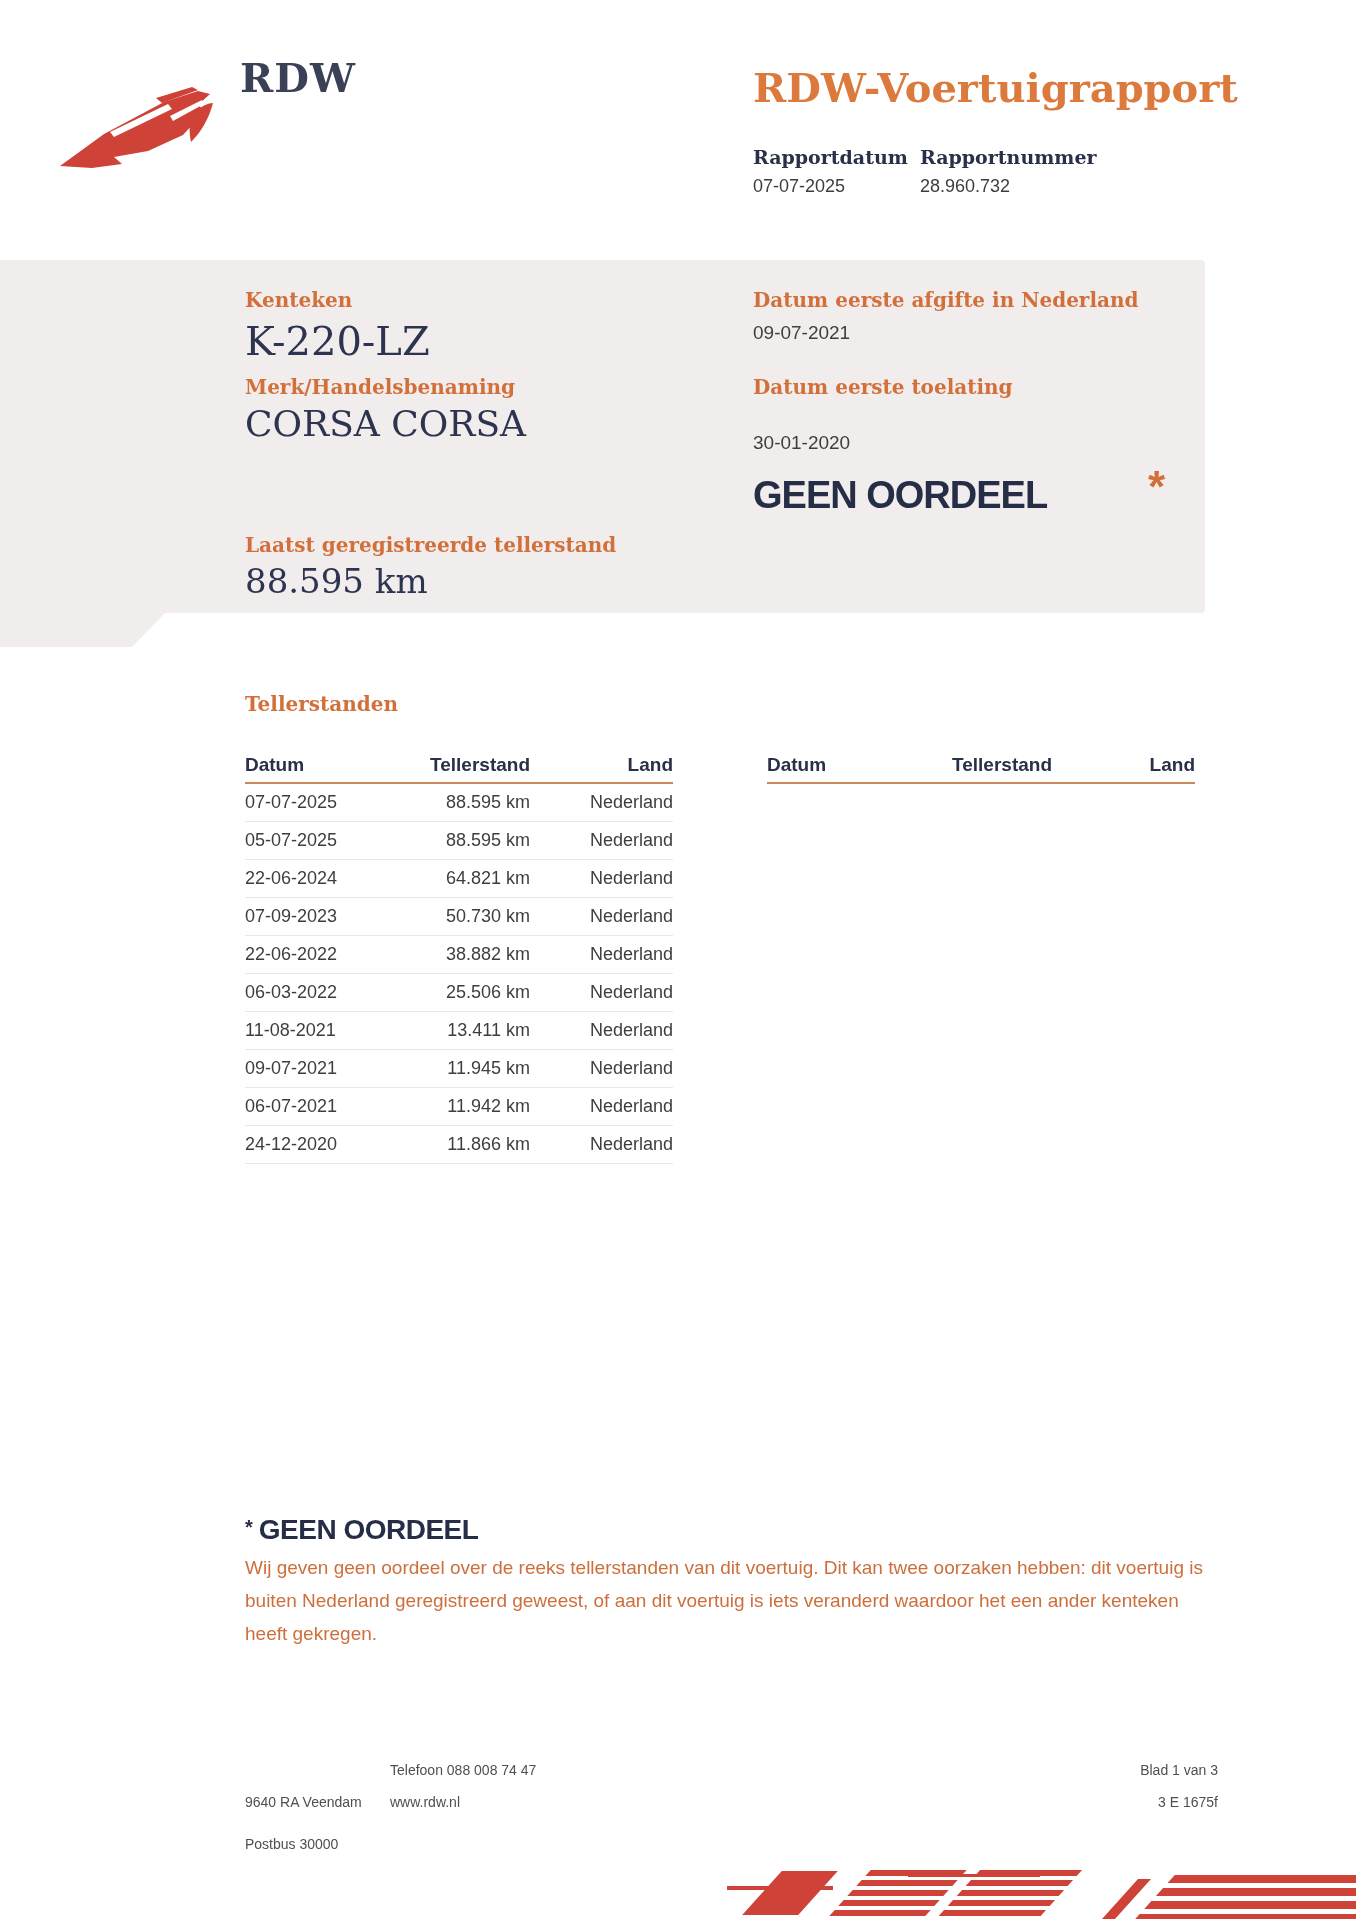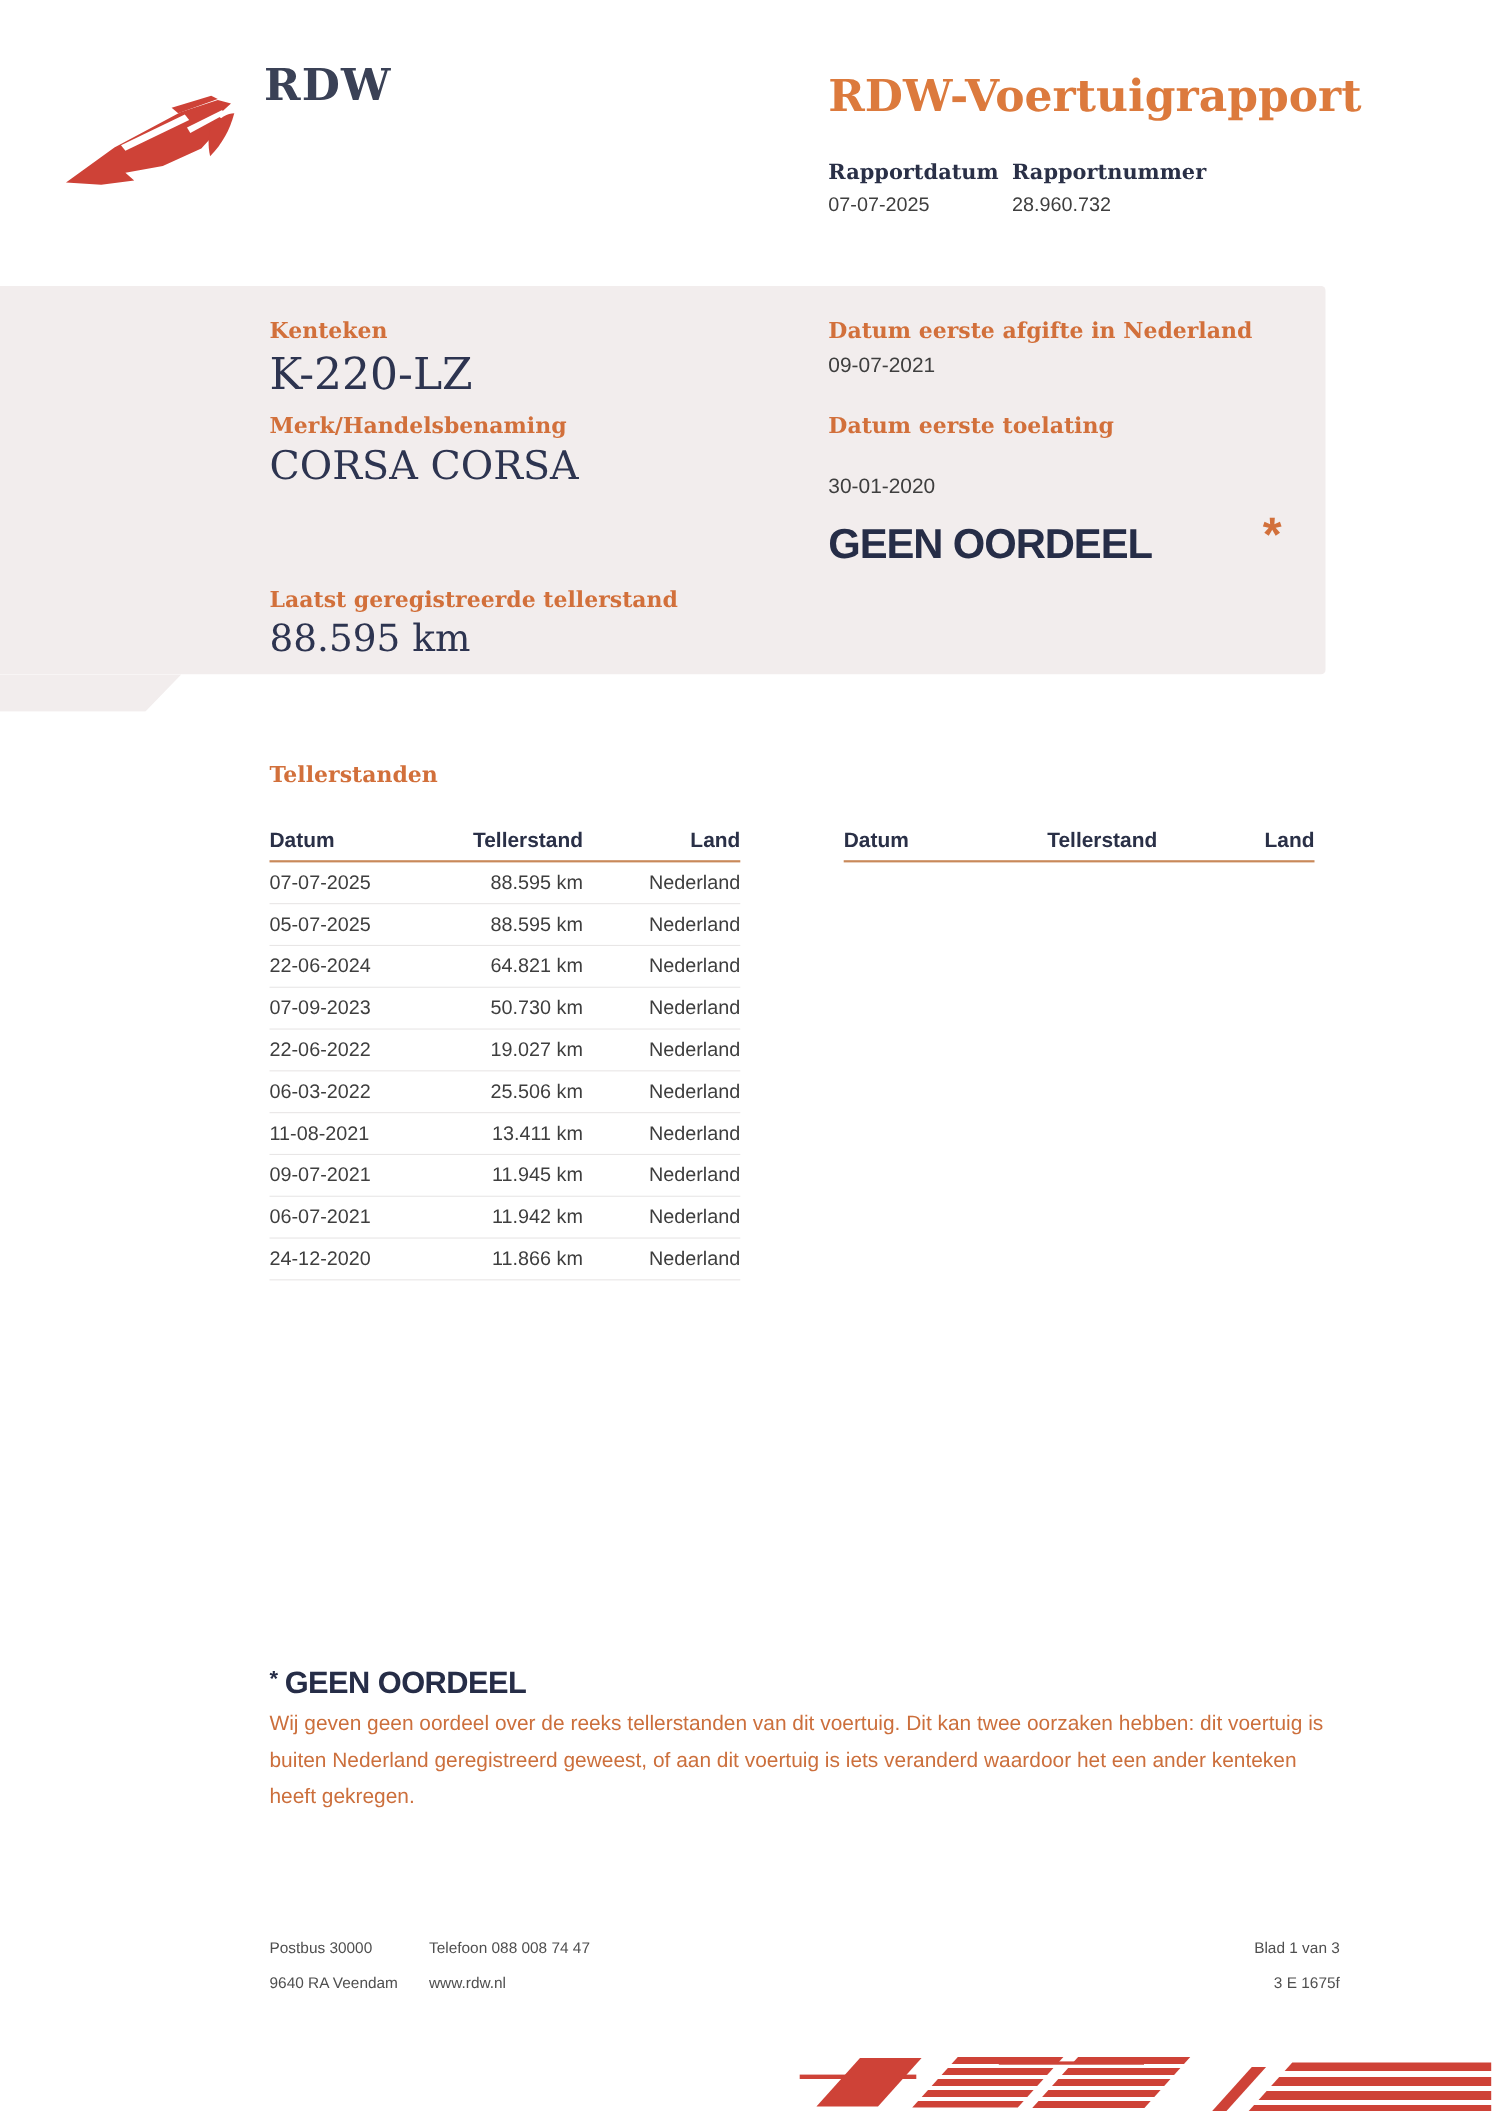--- a/index.html
+++ b/index.html
@@ -116,21 +116,21 @@
       <div class="c2">64.821 km</div>
       <div class="c3">Nederland</div>
     </div>
     <div class="t-row">
       <div class="c1">07-09-2023</div>
       <div class="c2">50.730 km</div>
       <div class="c3">Nederland</div>
     </div>
     <div class="t-row">
       <div class="c1">22-06-2022</div>
-      <div class="c2">19.027 km</div>
+      <div class="c2">38.882 km</div>
       <div class="c3">Nederland</div>
     </div>
     <div class="t-row">
       <div class="c1">06-03-2022</div>
       <div class="c2">25.506 km</div>
       <div class="c3">Nederland</div>
     </div>
     <div class="t-row">
       <div class="c1">11-08-2021</div>
       <div class="c2">13.411 km</div>
@@ -160,21 +160,21 @@
       <div class="c3">Land</div>
     </div>
   </div>
 
   <div class="abs fn-head">
     <span class="fn-mark">*</span>
     <span class="fn-title">GEEN OORDEEL</span>
   </div>
   <div class="abs fn-body">Wij geven geen oordeel over de reeks tellerstanden van dit voertuig. Dit kan twee oorzaken hebben: dit voertuig is buiten Nederland geregistreerd geweest, of aan dit voertuig is iets veranderd waardoor het een ander kenteken heeft gekregen.</div>
 
-  <div class="abs foot" style="left:245px;top:1762px;">Postbus 30000</div>
+  <div class="abs foot" style="left:245px;top:1836px;">Postbus 30000</div>
   <div class="abs foot" style="left:390px;top:1762px;">Telefoon 088 008 74 47</div>
   <div class="abs foot" style="left:245px;top:1794px;">9640 RA Veendam</div>
   <div class="abs foot" style="left:390px;top:1794px;">www.rdw.nl</div>
   <div class="abs foot" style="left:1050px;top:1762px;width:168px;text-align:right;">Blad 1 van 3</div>
   <div class="abs foot" style="left:1050px;top:1794px;width:168px;text-align:right;">3 E 1675f</div>
 
   <div class="abs pattern">
     <div class="pat" style="left:27px;top:22px;width:106px;height:4px;"></div>
     <div class="pat skew" style="left:62px;top:7px;width:56px;height:44px;"></div>
     <div class="stripes-red skew" style="position:absolute;left:150px;top:6px;width:96px;height:46px;"></div>

